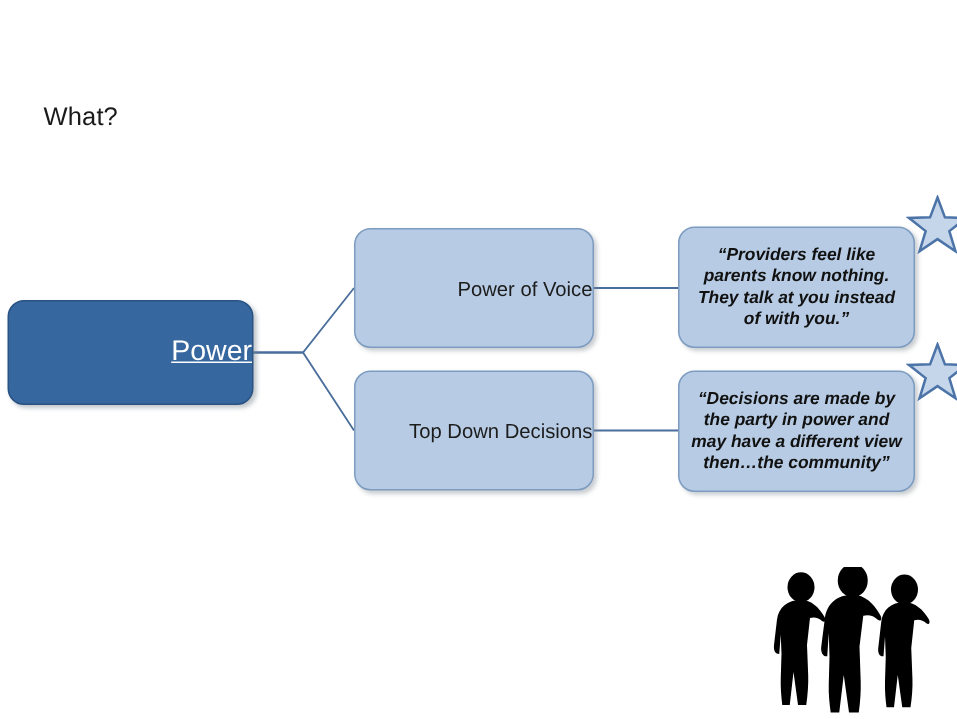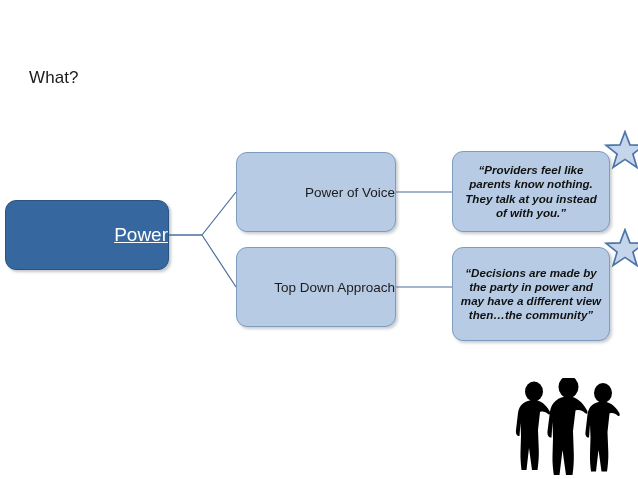--- a/index.html
+++ b/index.html
@@ -78,21 +78,21 @@
     font-weight: 600;
     padding: 3px 6px;
     box-shadow: 2px 2px 3px rgba(120,130,140,0.40);
   }
 
   
   #node-power        { left: 5px;   top: 200px; width: 164px; height: 70px; }
   #node-lack-voice   { left: 236px; top: 152px; width: 160px; height: 80px; }
   #node-top-down     { left: 236px; top: 247px; width: 160px; height: 80px; }
   #quote-providers   { left: 452px; top: 151px; width: 158px; height: 81px; }
-  #quote-decisions   { left: 452px; top: 247px; width: 158px; height: 94px; }
+  #quote-decisions   { left: 452px; top: 247px; width: 158px; height: 81px; }
 
   
   .star {
     position: absolute;
   }
   #star-top    { left: 604px; top: 130px; width: 42px; height: 42px; }
   #star-bottom { left: 604px; top: 228px; width: 42px; height: 42px; }
 
   
   #silhouettes {
@@ -121,21 +121,21 @@
 
   <div class="node node-root" id="node-power">
     <span>Power</span>
   </div>
 
   <div class="node node-branch" id="node-lack-voice">
     <span>Power of Voice</span>
   </div>
 
   <div class="node node-branch" id="node-top-down">
-    <span>Top Down Approach</span>
+    <span>Top Down Decisions</span>
   </div>
 
   <div class="node node-quote" id="quote-providers">
     <span>“Providers feel like parents know nothing. They talk at you instead of with you.”</span>
   </div>
 
   <div class="node node-quote" id="quote-decisions">
     <span>“Decisions are made by the party in power and may have a different view then…the community”</span>
   </div>
 

